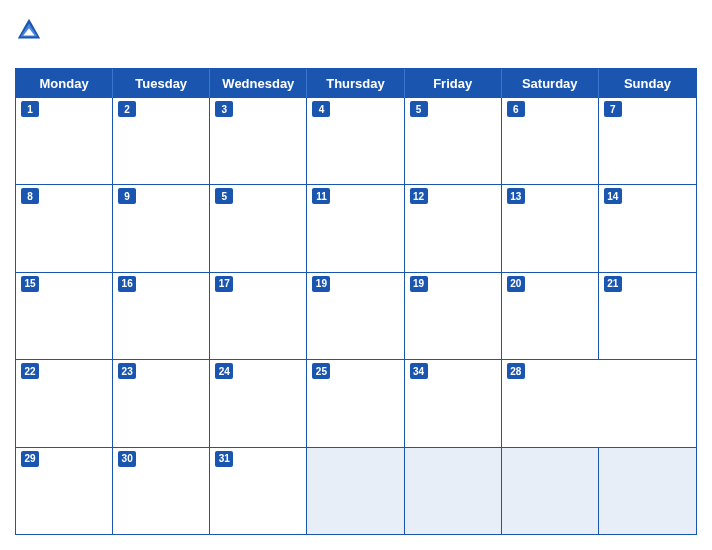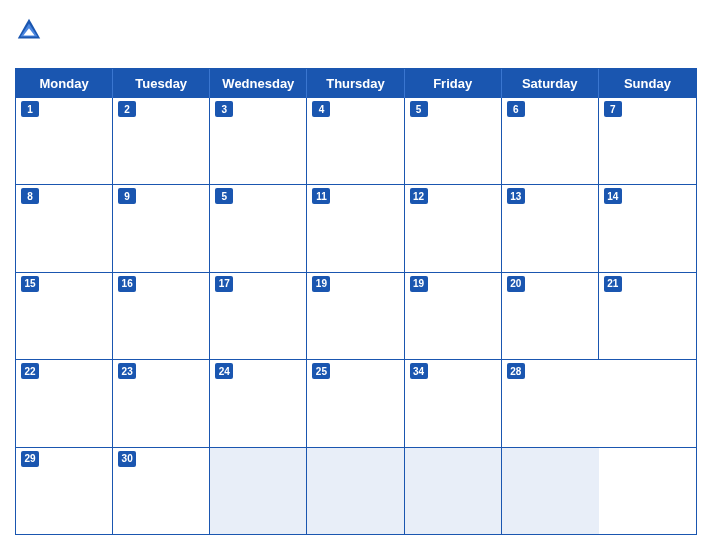--- a/index.html
+++ b/index.html
@@ -260,19 +260,22 @@
           <div class="day-number">28</div>
         </div>
       </div>
       <div class="week-row">
         <div class="day-cell">
           <div class="day-number">29</div>
         </div>
         <div class="day-cell">
           <div class="day-number">30</div>
         </div>
+        <div class="day-cell">
+          <div class="day-number">31</div>
+        </div>
         <div class="day-cell empty"></div>
         <div class="day-cell empty"></div>
         <div class="day-cell empty"></div>
         <div class="day-cell empty"></div>
       </div>
     </div>
 </div>
 
 </body></html>

